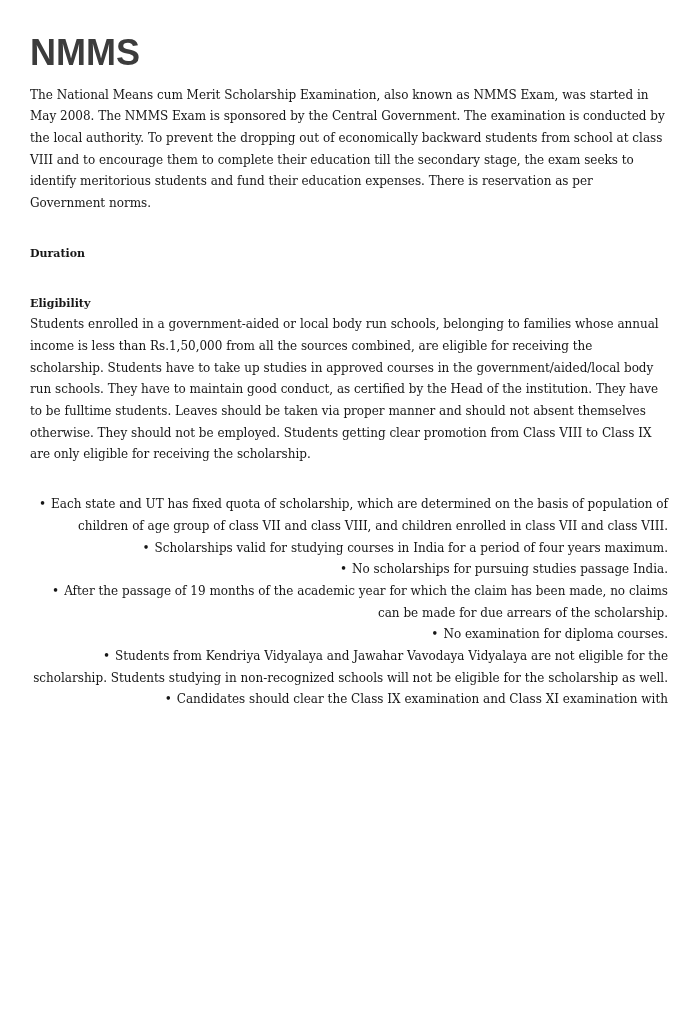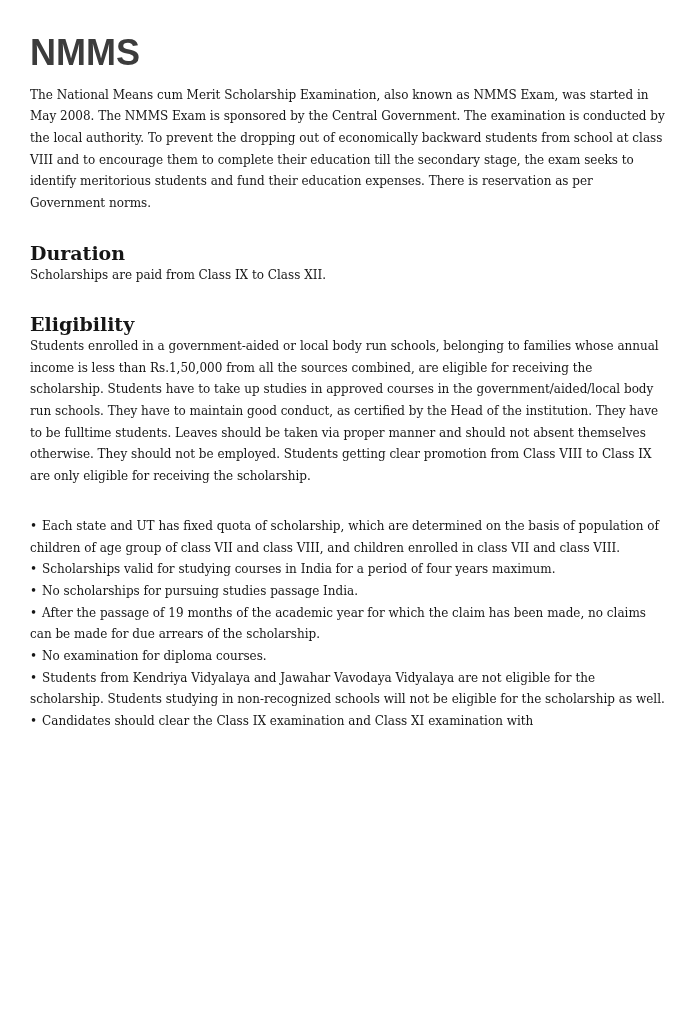--- a/index.html
+++ b/index.html
@@ -27,42 +27,41 @@
     letter-spacing: 0px;
   }
   p {
     margin: 0;
     font-size: 12px;
     line-height: 21.7px;
   }
   .section { margin-top: 28px; }
   h2.section-heading {
     margin: 0;
-    font-size: 19px;
+    font-size: 11px;
     line-height: 21.7px;
     font-weight: 700;
     color: #161616;
     font-family: "DejaVu Serif", serif;
   }
   .bullet-list { margin: 0; padding: 0; }
-  .bullet { display: block; }
+  .bullet { display: block; text-align: right; }
   .bullet .marker { margin-right: 5px; }
 </style>
 </head>
 <body>
 
 <div class="page">
 
   <h1 class="doc-title">NMMS</h1>
 
   <p class="intro">The National Means cum Merit Scholarship Examination, also known as NMMS Exam, was started in May 2008. The NMMS Exam is sponsored by the Central Government. The examination is conducted by the local authority. To prevent the dropping  out of economically backward students from school at class VIII and to encourage them to complete their education till the secondary stage, the exam seeks to identify meritorious students and fund their education expenses. There is reservation as per Government norms.</p>
 
   <div class="section">
     <h2 class="section-heading">Duration</h2>
-    <p>Scholarships are paid from Class IX to Class XII.</p>
   </div>
 
 
   <div class="section">
     <h2 class="section-heading">Eligibility</h2>
     <p>Students enrolled in a government-aided or local body run schools, belonging to families whose annual income is less than Rs.1,50,000 from all the sources combined, are eligible for receiving the scholarship. Students have to take up studies in approved courses in the government/aided/local body run schools. They have to maintain good conduct, as certified by the Head of the institution. They have to be fulltime students. Leaves should be taken via proper manner and should not absent themselves otherwise. They should not be employed. Students getting clear promotion from Class VIII to Class IX are only eligible for receiving the scholarship.</p>
   </div>
 
   <div class="section">
     <div class="bullet-list">

